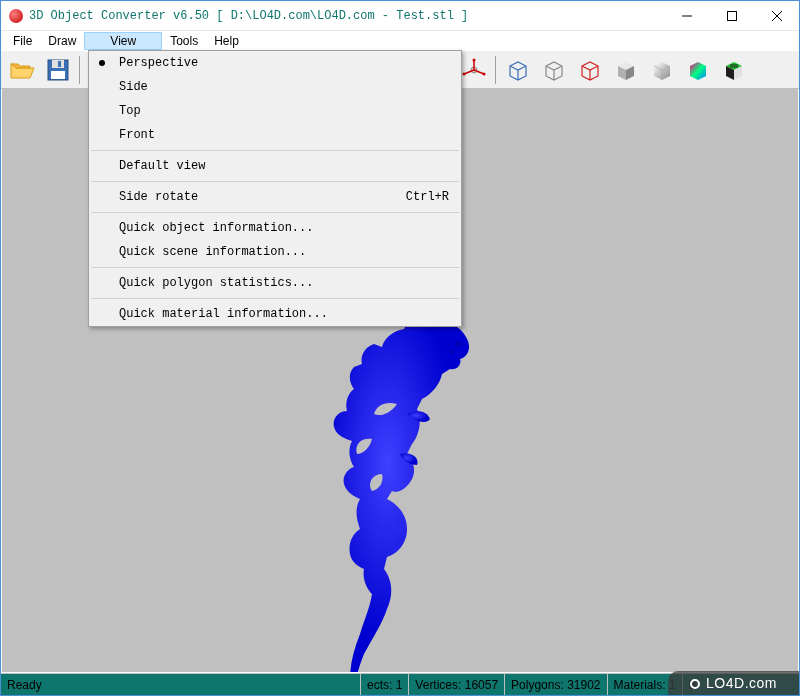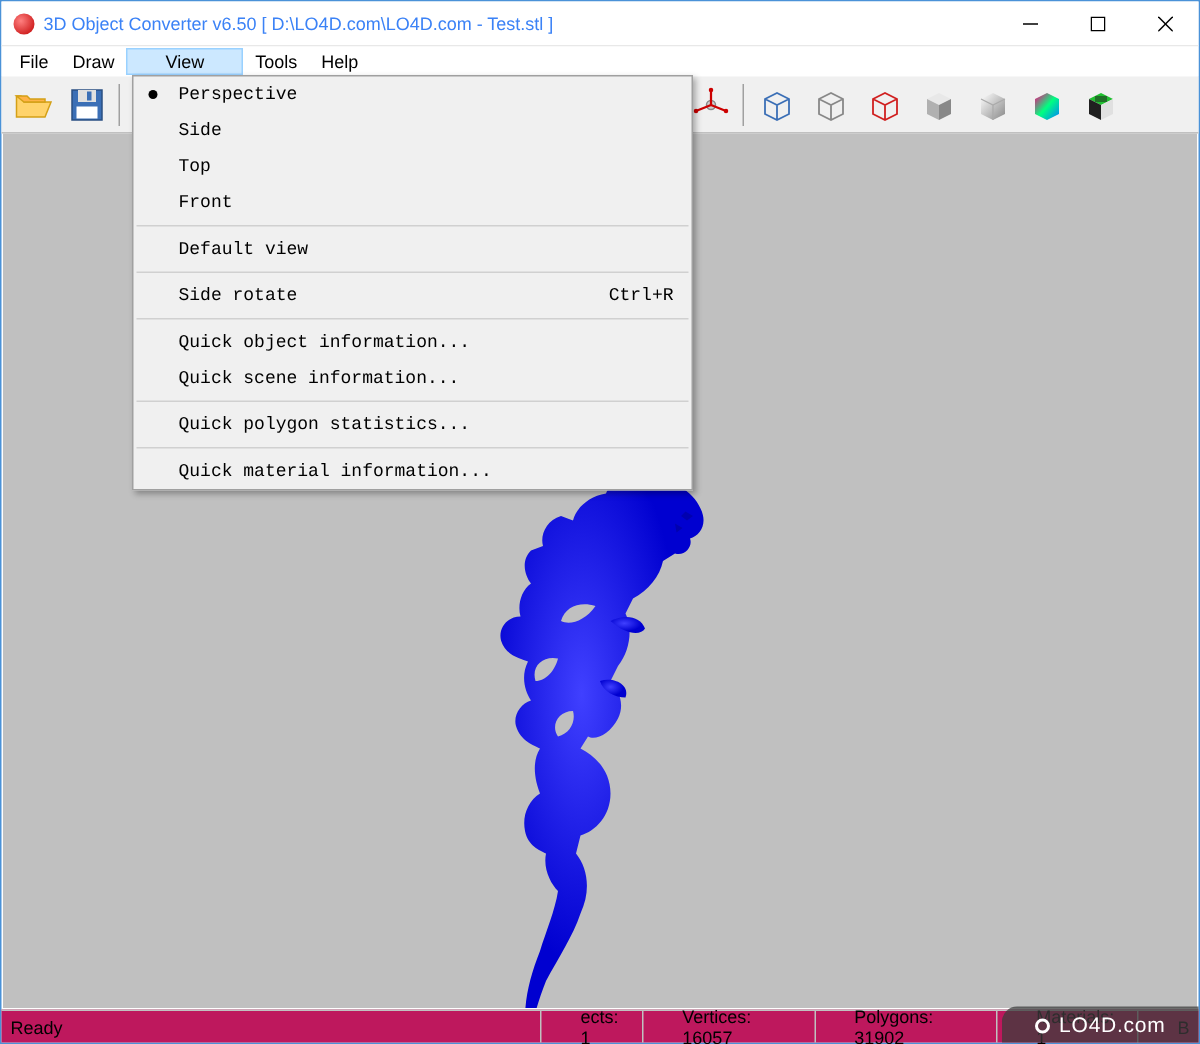--- a/index.html
+++ b/index.html
@@ -2,21 +2,21 @@
 <html><head>
   <meta charset="utf-8">
   <style>
     * { margin: 0; padding: 0; box-sizing: border-box; }
     body { font-family: "Segoe UI", Tahoma, sans-serif; font-size: 12px; overflow: hidden; }
     .window { width: 800px; height: 696px; background: #fff; border: 1px solid #4a92d8; position: relative; }
     
     
     .titlebar { height: 30px; background: #fff; display: flex; align-items: center; padding-left: 8px; border-bottom: 1px solid #e8e8e8; }
     .app-icon { width: 14px; height: 14px; border-radius: 50%; background: radial-gradient(circle at 35% 35%, #ff8080, #c00000); margin-right: 6px; }
-    .title-text { flex: 1; font-size: 12px; color: #3b82f6; white-space: nowrap; }
+    .title-text { flex: 1; font-size: 12px; color: #0f766e; white-space: nowrap; font-family: Liberation Mono, monospace; }
     .win-controls { display: flex; height: 100%; }
     .win-btn { width: 45px; height: 29px; display: flex; align-items: center; justify-content: center; cursor: pointer; }
     .win-btn svg { width: 10px; height: 10px; }
     
     
     .menubar { height: 20px; background: #fff; display: flex; align-items: center; padding-left: 4px; }
     .menu-item { padding: 2px 8px; cursor: default; font-size: 12px; }
     .menu-item.active { background: #cce8ff; border: 1px solid #99d1ff; padding: 1px 25px; }
     
     
@@ -29,21 +29,21 @@
     .dino { position: absolute; left: 310px; top: 220px; width: 180px; height: 370px; }
     
     
     .dropdown { position: absolute; top: 49px; left: 87px; width: 374px; background: #f0f0f0; border: 1px solid #a0a0a0; box-shadow: 2px 2px 4px rgba(0,0,0,0.3); z-index: 100; }
     .dd-item { height: 24px; display: flex; align-items: center; padding-left: 30px; padding-right: 12px; cursor: default; font-size: 12px; position: relative; font-family: Liberation Mono, monospace; }
     .dd-item .bullet { position: absolute; left: 10px; width: 6px; height: 6px; background: #000; border-radius: 50%; }
     .dd-item .shortcut { margin-left: auto; }
     .dd-sep { height: 1px; background: #d0d0d0; margin: 3px 2px; }
     
     
-    .statusbar { position: absolute; bottom: 0; left: 0; right: 0; height: 22px; background: #be185d; border-top: 1px solid #c0c0c0; display: flex; align-items: center; font-size: 12px; gap: 20px; }
+    .statusbar { position: absolute; bottom: 0; left: 0; right: 0; height: 22px; background: #0f766e; border-top: 1px solid #c0c0c0; display: flex; align-items: center; font-size: 12px; }
     .status-cell { padding: 0 6px; border-right: 1px solid #c0c0c0; height: 100%; display: flex; align-items: center; }
     .status-cell.ready { flex-shrink: 0; width: 360px; }
     
     
     .watermark { position: absolute; right: 0; bottom: 0; background: rgba(60,60,60,0.75); color: #fff; padding: 4px 22px; font-size: 14px; font-weight: 500; border-top-left-radius: 10px; z-index: 200; letter-spacing: 0.5px; }
     .watermark .dot { display:inline-block; width:10px; height:10px; border:2px solid #fff; border-radius:50%; vertical-align:middle; margin-right:6px; }
     
     
     .cube-icon { width: 28px; height: 28px; }
   </style>

